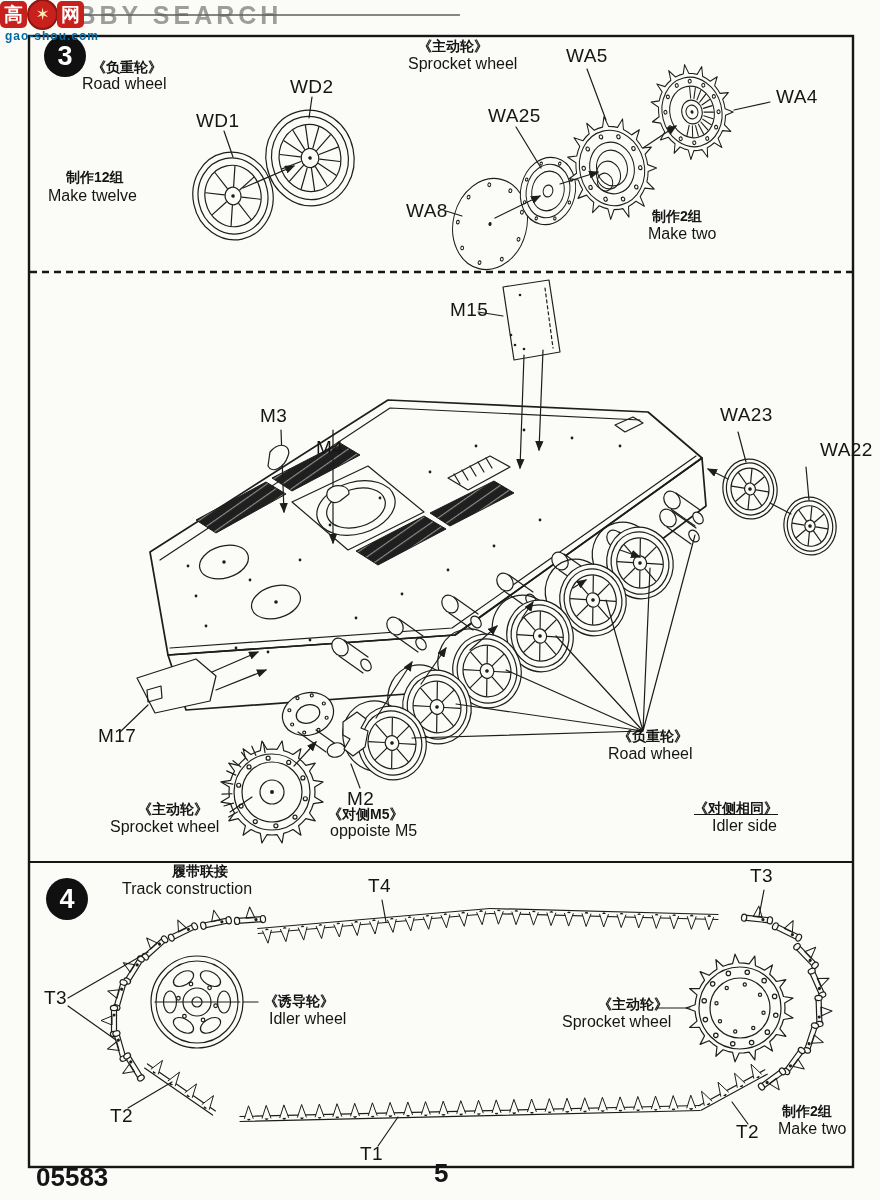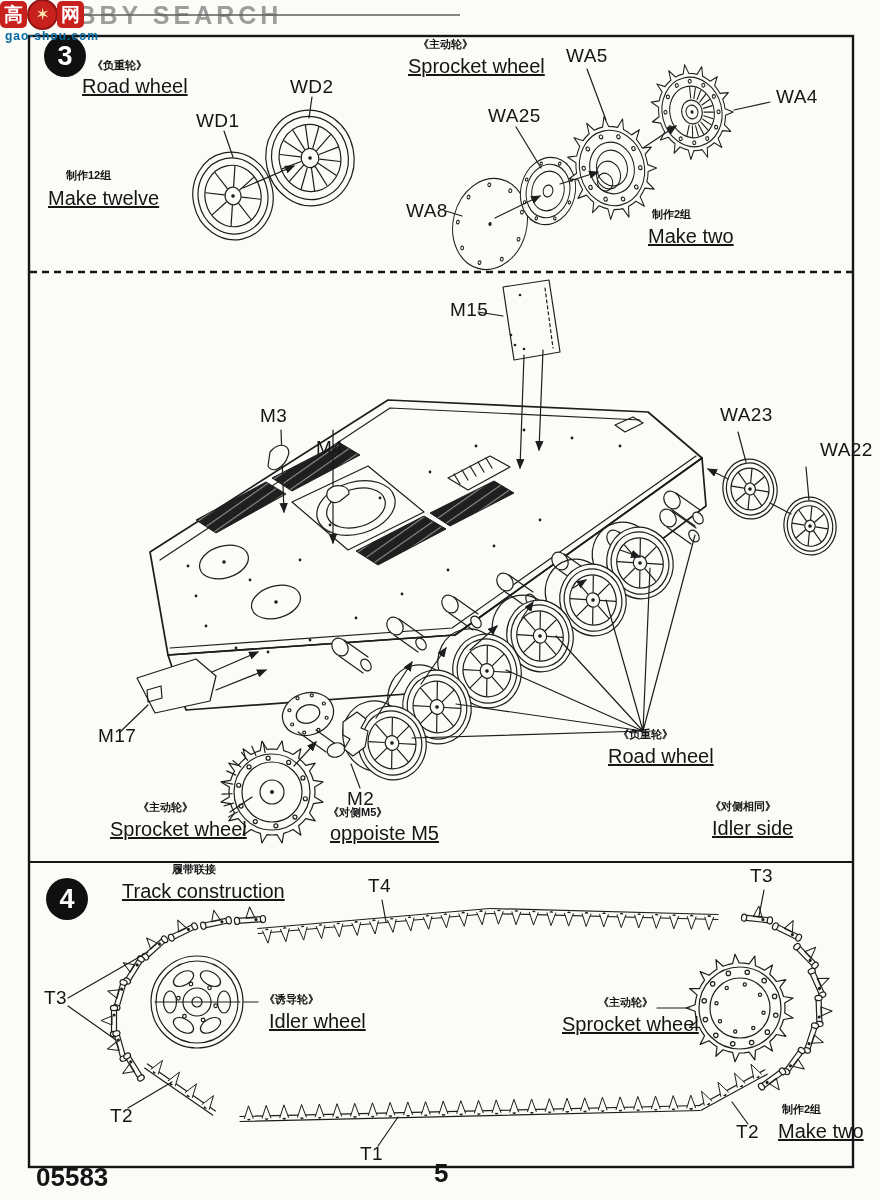--- a/index.html
+++ b/index.html
@@ -6,22 +6,22 @@
   .page{position:relative;width:880px;height:1200px;background:#fbfbf8;overflow:hidden;
         font-family:"Liberation Sans",sans-serif;}
   svg{position:absolute;left:0;top:0;}
   .ln  {fill:none;stroke:#1d1d1d;stroke-width:1.2;stroke-linecap:round;stroke-linejoin:round;}
   .lnt {fill:none;stroke:#1d1d1d;stroke-width:1.7;stroke-linejoin:round;}
   .lnf {fill:#fbfbf8;stroke:#1d1d1d;stroke-width:1.2;stroke-linejoin:round;}
   .lnf2{fill:#fbfbf8;stroke:#1d1d1d;stroke-width:1;stroke-linejoin:round;}
   .lnd {fill:#1d1d1d;stroke:none;}
   .lbl{position:absolute;color:#151515;white-space:nowrap;line-height:1.05;}
   .part{font-size:19px;letter-spacing:.4px;}
-  .cn{font-size:11px;font-weight:700;}
-  .en{font-size:20px;text-decoration:underline;}
+  .cn{font-size:14px;font-weight:700;}
+  .en{font-size:16px;}
   .big{font-size:26px;font-weight:700;}
   .badge{position:absolute;width:42px;height:42px;border-radius:50%;background:#101010;color:#fff;
          font-size:27px;font-weight:700;display:flex;align-items:center;justify-content:center;}
   
   .wm{position:absolute;left:0;top:0;width:480px;height:50px;z-index:5;}
   .wm-brand{position:absolute;left:32px;top:1px;font-size:25px;font-weight:700;color:#8d8d8d;
             letter-spacing:4px;opacity:.85;}
   .wm-line{position:absolute;left:58px;top:14px;width:402px;height:2px;background:#5e5e5e;opacity:.75;}
   .wm-box{position:absolute;top:1px;width:27px;height:27px;background:#c8201c;color:#fff;border-radius:5px;
           font-size:19px;font-weight:700;display:flex;align-items:center;justify-content:center;}
@@ -693,21 +693,21 @@
 <div class="lbl part" style="left:720px;top:405px;">WA23</div>
 <div class="lbl part" style="left:820px;top:440px;">WA22</div>
 <div class="lbl part" style="left:98px;top:726px;">M17</div>
 <div class="lbl cn" style="left:138px;top:802px;">《主动轮》</div>
 <div class="lbl en" style="left:110px;top:819px;">Sprocket wheel</div>
 <div class="lbl part" style="left:347px;top:789px;">M2</div>
 <div class="lbl cn" style="left:328px;top:807px;">《对侧M5》</div>
 <div class="lbl en" style="left:330px;top:823px;">oppoiste M5</div>
 <div class="lbl cn" style="left:618px;top:729px;">《负重轮》</div>
 <div class="lbl en" style="left:608px;top:746px;">Road wheel</div>
-<div class="lbl cn" style="left:710px;top:801px;">《对侧相同》</div>
+<div class="lbl cn" style="left:694px;top:801px;text-decoration:underline;">《对侧相同》</div>
 <div class="lbl en" style="left:712px;top:818px;">Idler side</div>
 
 <div class="lbl cn" style="left:172px;top:864px;">履带联接</div>
 <div class="lbl en" style="left:122px;top:881px;">Track construction</div>
 <div class="lbl part" style="left:368px;top:876px;">T4</div>
 <div class="lbl part" style="left:750px;top:866px;">T3</div>
 <div class="lbl part" style="left:44px;top:988px;">T3</div>
 <div class="lbl cn" style="left:264px;top:994px;">《诱导轮》</div>
 <div class="lbl en" style="left:269px;top:1011px;text-align:center;">Idler wheel</div>
 <div class="lbl cn" style="left:598px;top:997px;">《主动轮》</div>

